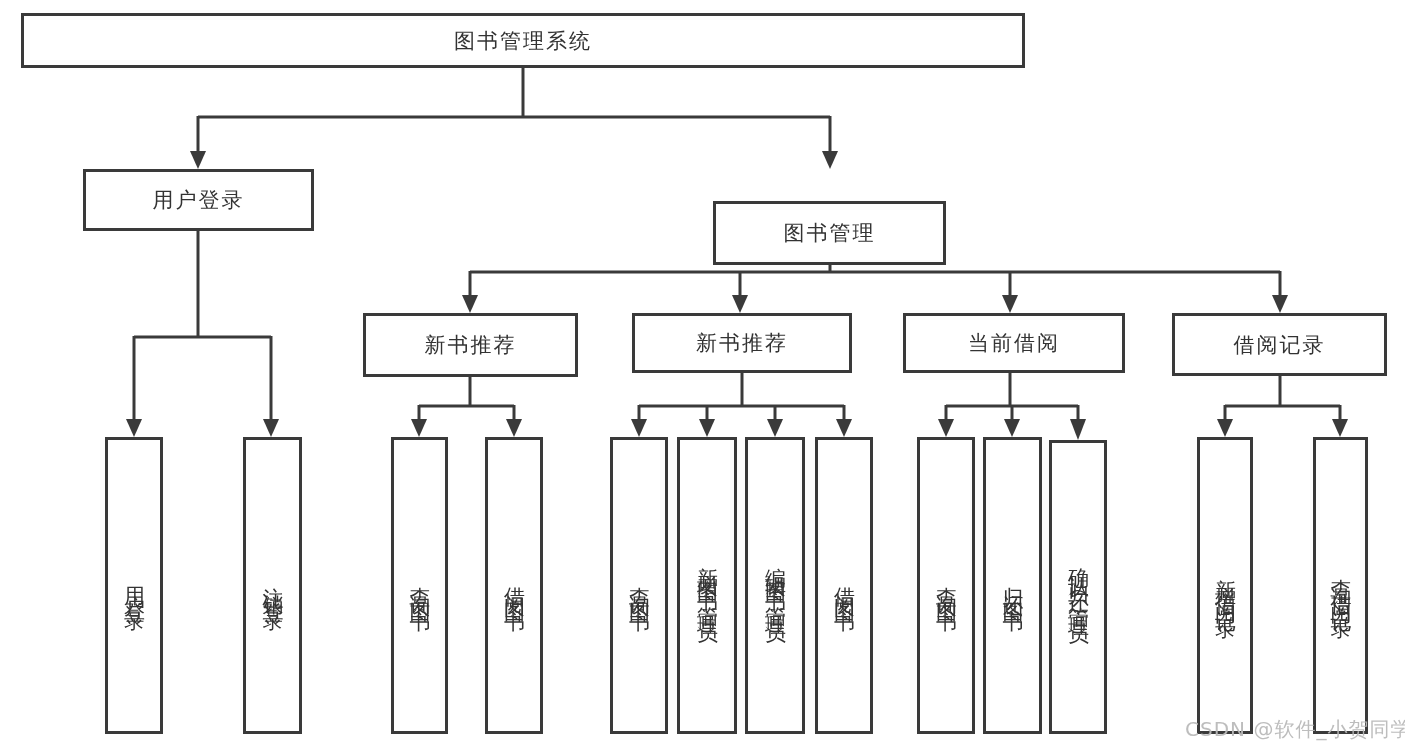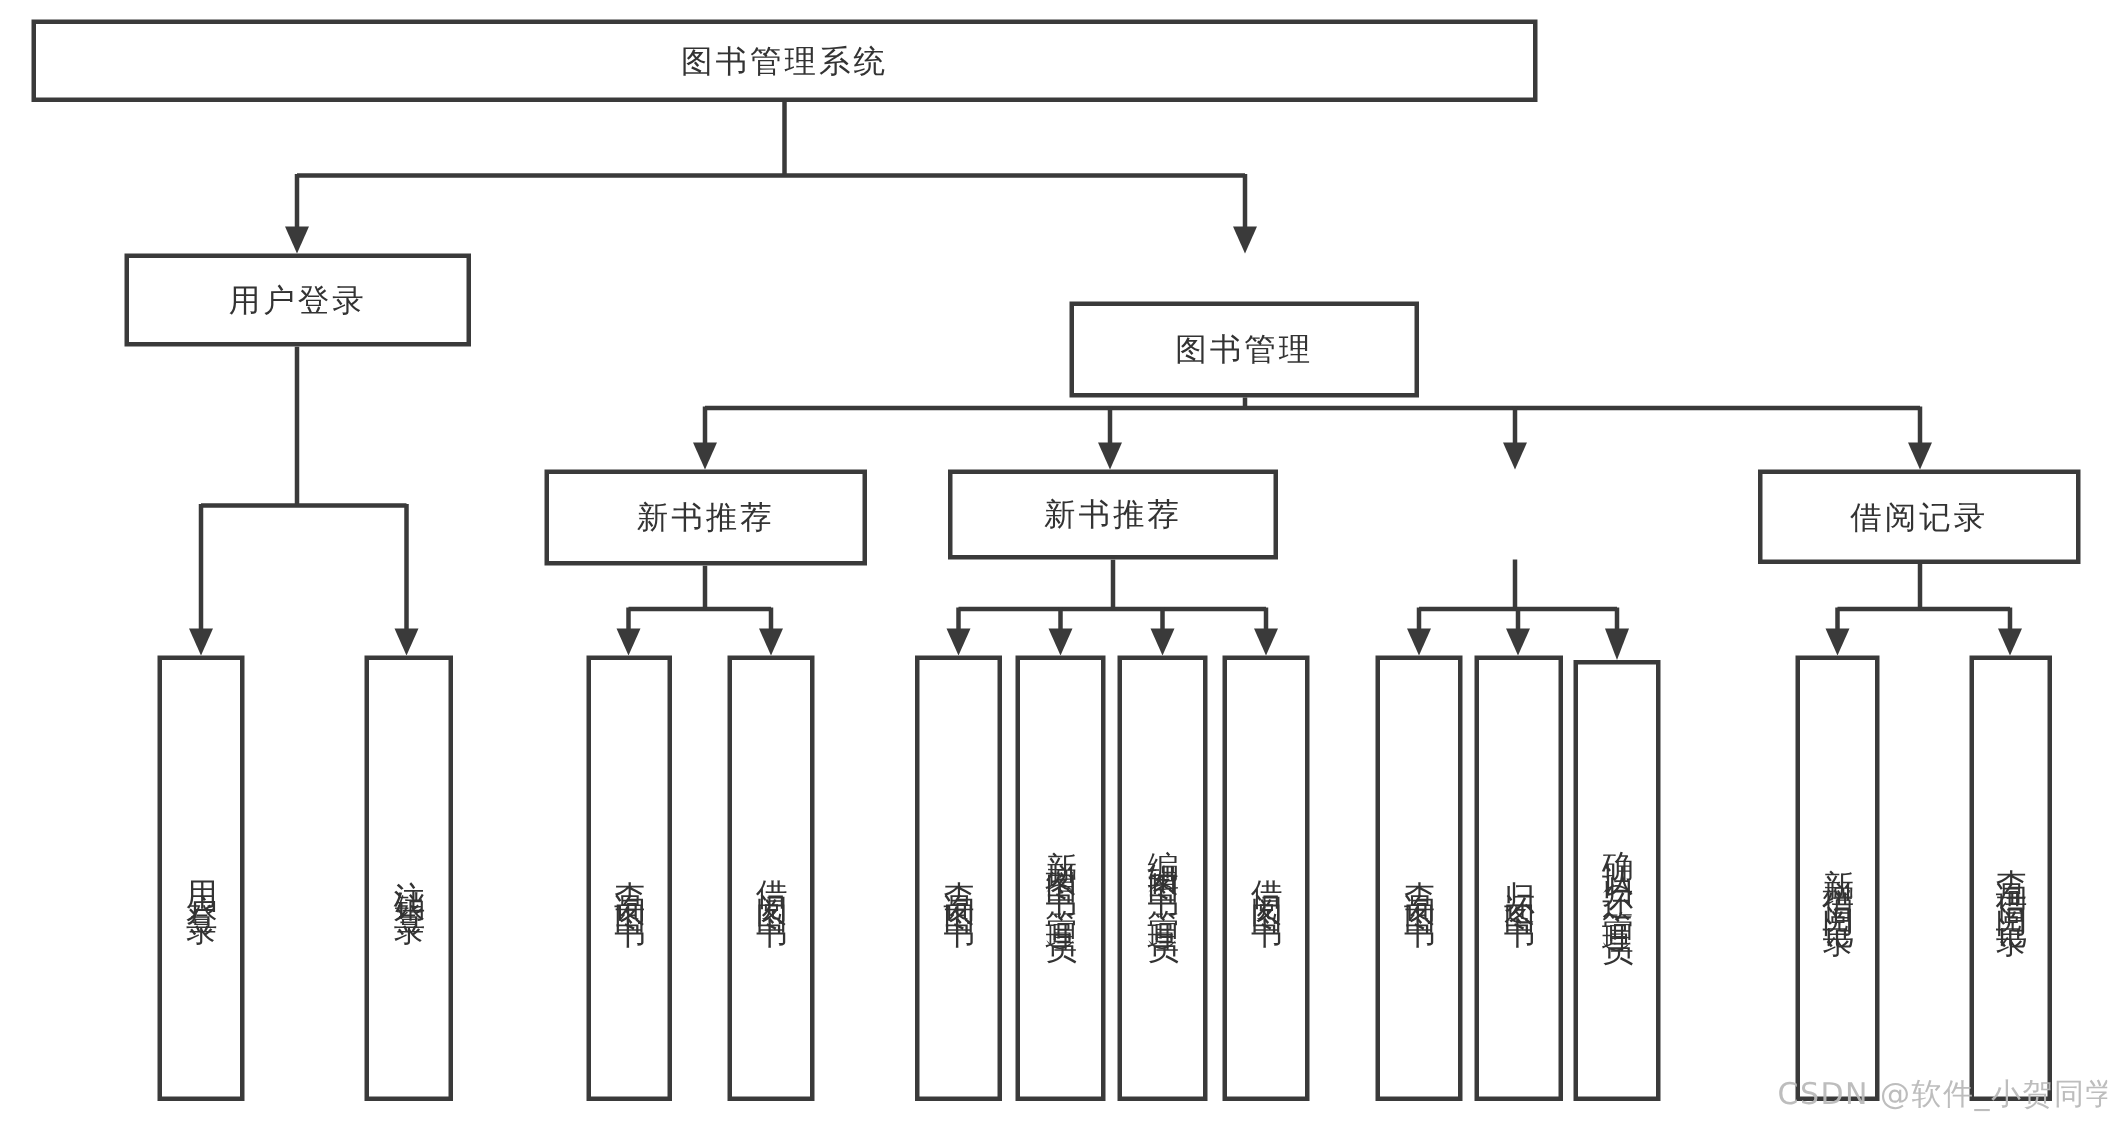--- a/index.html
+++ b/index.html
@@ -152,20 +152,23 @@
   <div class="node n-bookmgmt">
     <span class="hlabel">图书管理</span>
   </div>
 
   <div class="node n-newbooks">
     <span class="hlabel">新书推荐</span>
   </div>
   <div class="node n-bookborrow">
     <span class="hlabel">新书推荐</span>
   </div>
+  <div class="node n-curborrow">
+    <span class="hlabel">当前借阅</span>
+  </div>
   <div class="node n-records">
     <span class="hlabel">借阅记录</span>
   </div>
 
   <div class="node leaf n-leaf-login">
     <span class="vlabel">用户登录</span>
   </div>
   <div class="node leaf n-leaf-logout">
     <span class="vlabel">注销登录</span>
   </div>

